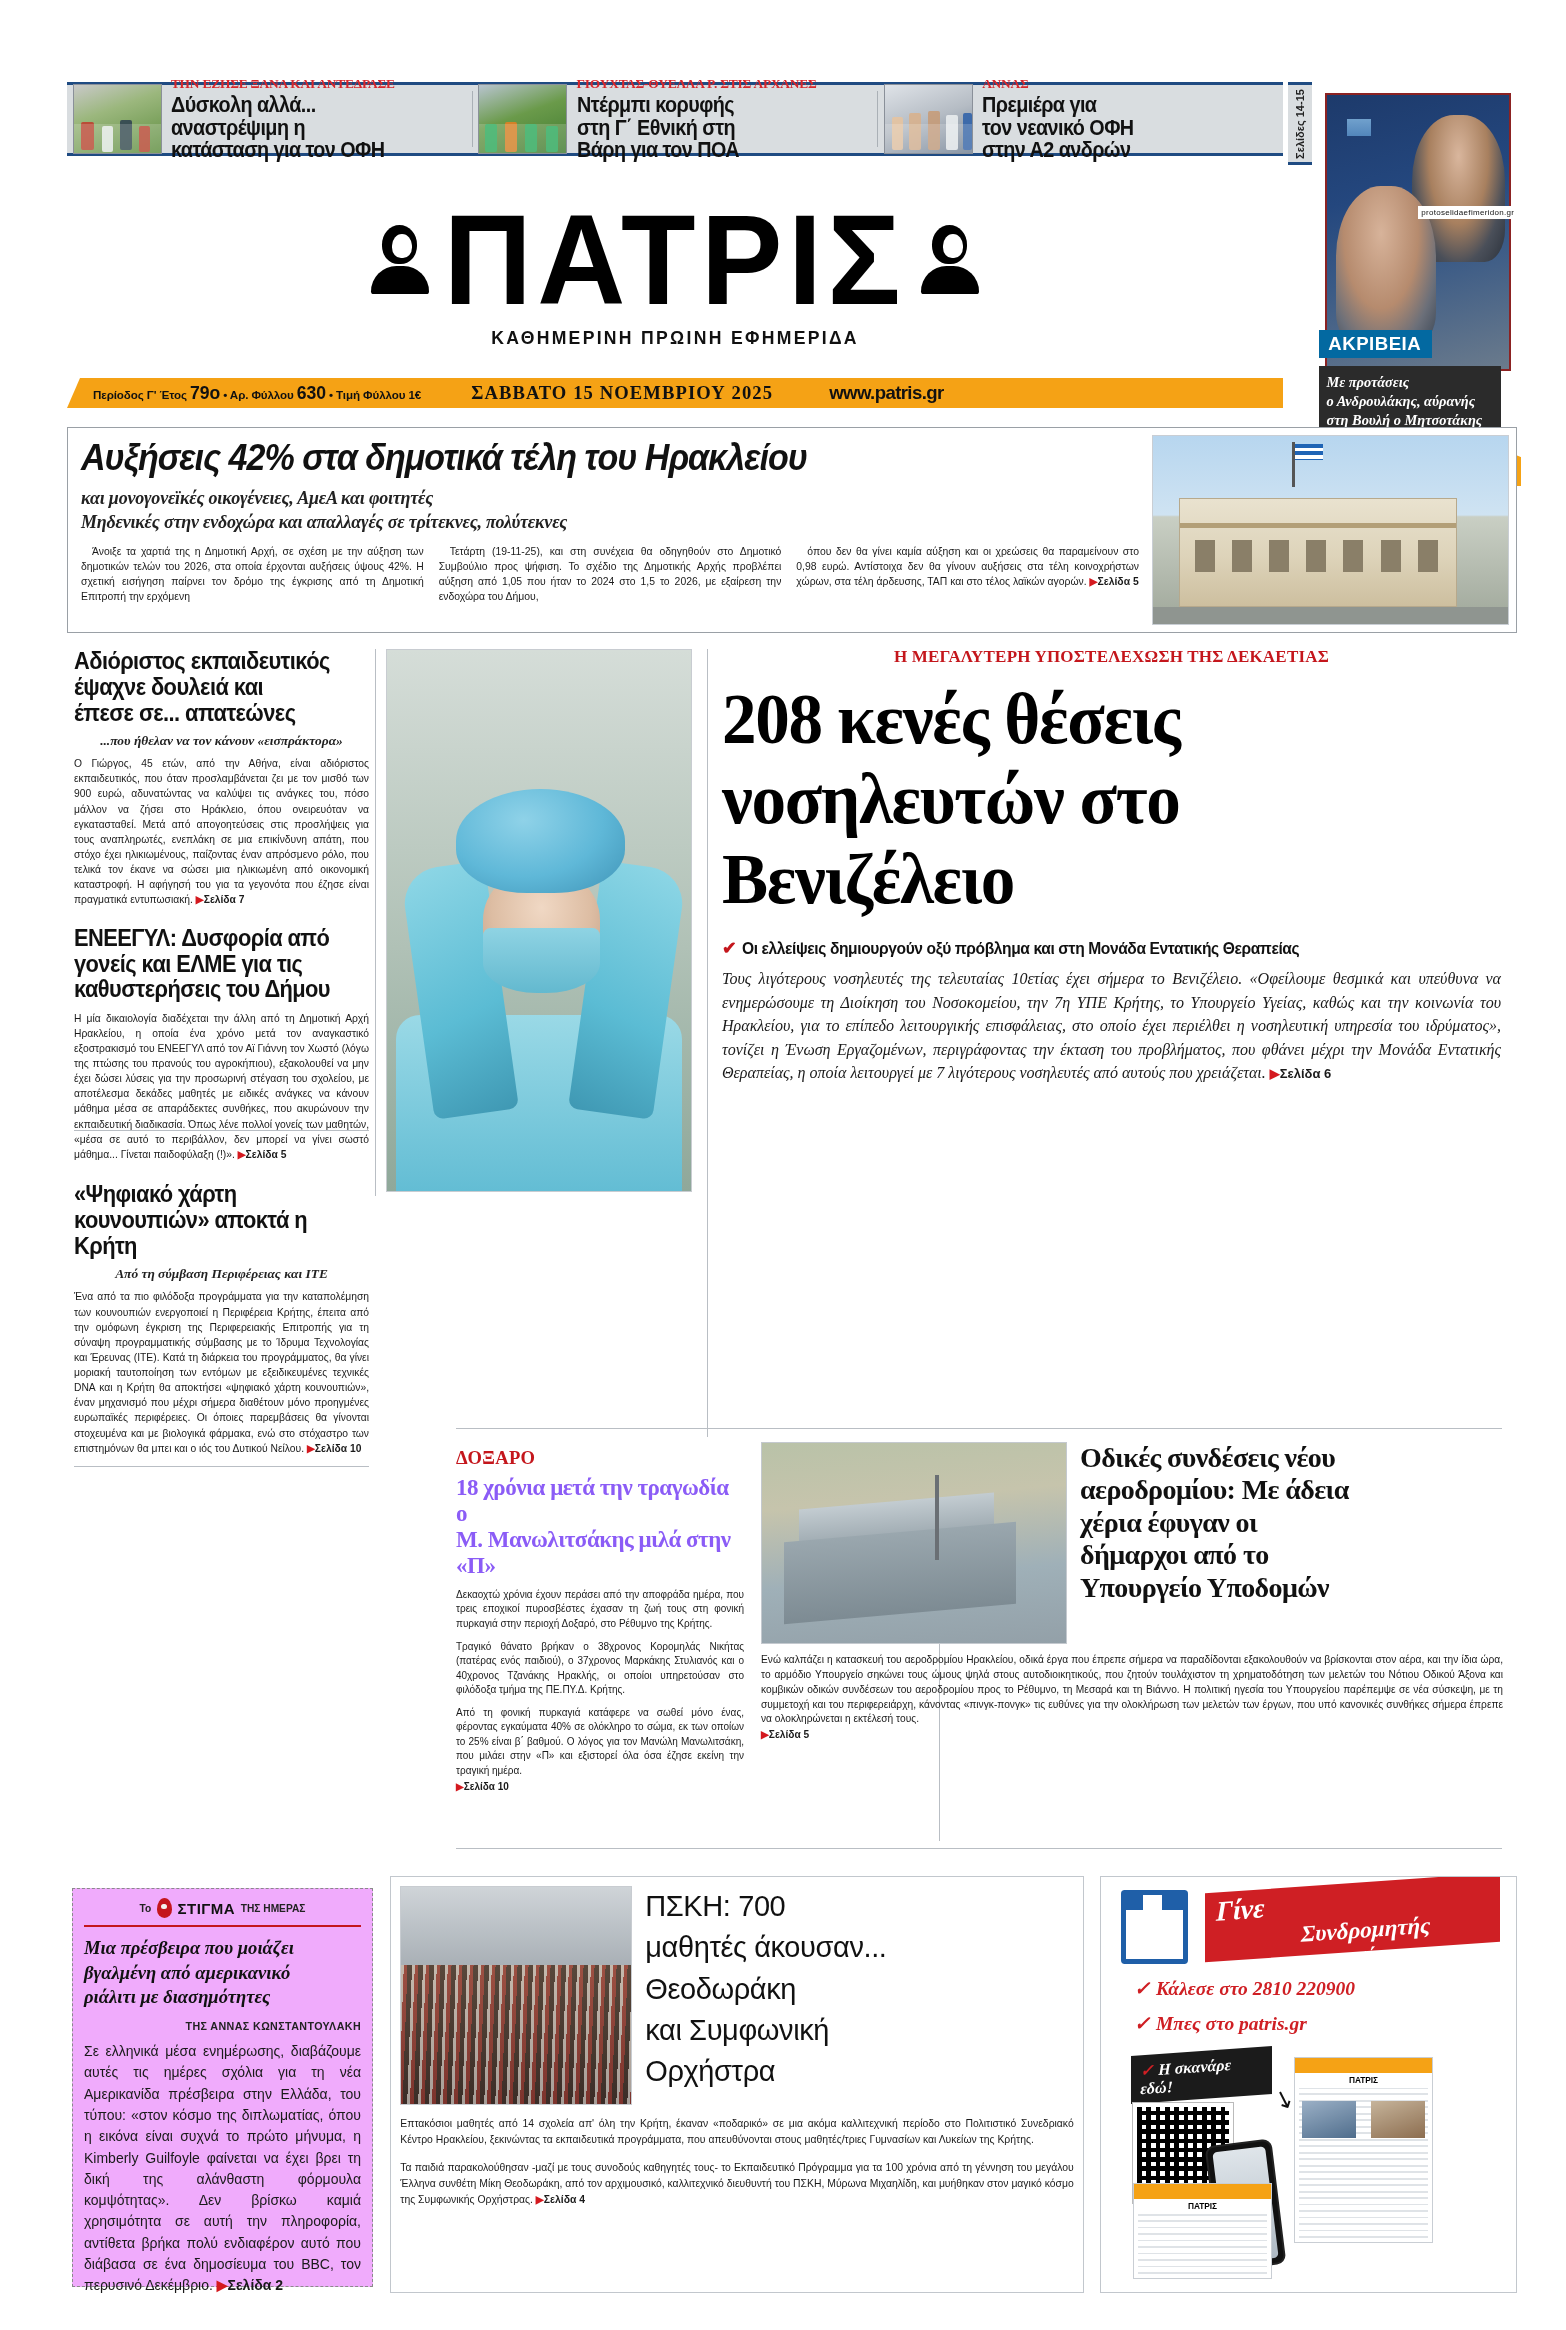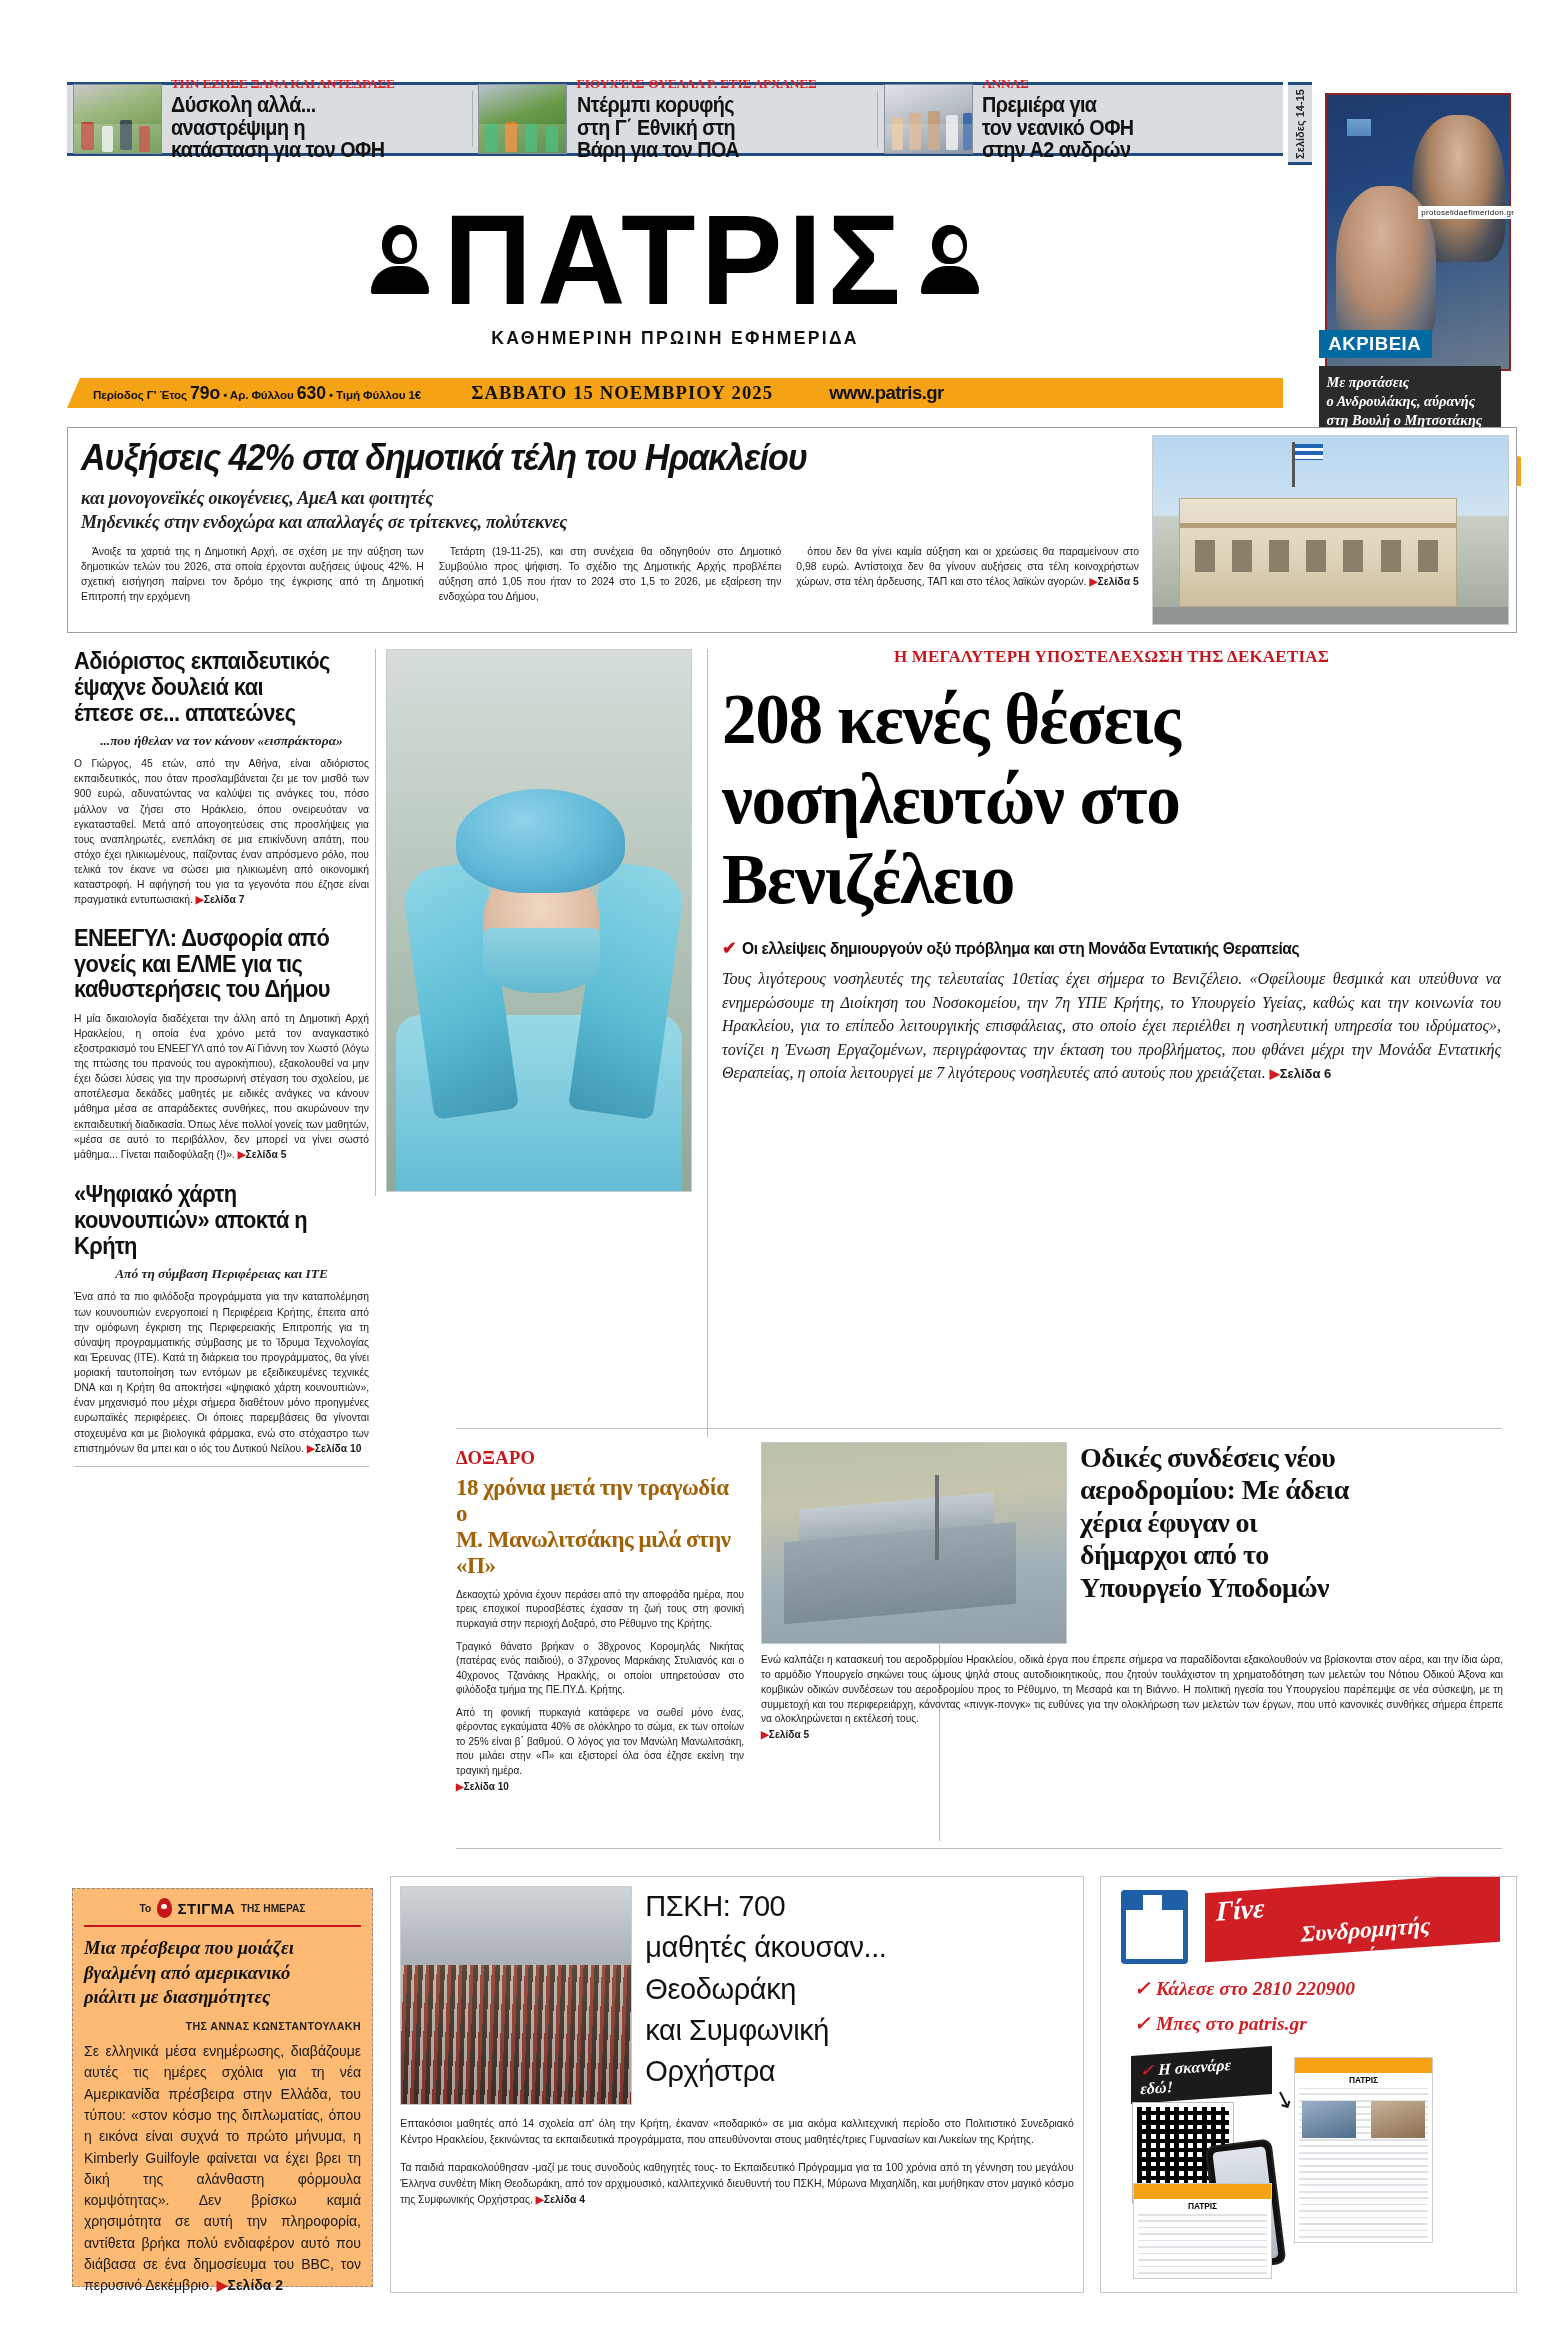--- a/index.html
+++ b/index.html
@@ -329,21 +329,21 @@
 
   
   .doxaro { position:absolute; left:456px; top:1447px; width:288px; }
   .kicker-red {
     color:#c4161c; font-family:"Liberation Serif",serif; font-weight:700;
     font-size:18.6px; letter-spacing:0.3px;
   }
   .doxaro-h {
     margin-top:5.6px;
     font-family:"Liberation Serif",serif; font-weight:700; font-size:23px;
-    line-height:1.14; color:#a16207; letter-spacing:-0.5px;
+    line-height:1.14; color:#8b5cf6; letter-spacing:-0.5px;
   }
   .doxaro-body { margin-top:8.3px; font-size:10px; line-height:1.45; text-align:justify; color:#1a1a1a; }
 
   
   .airport { position:absolute; left:761px; top:1442px; width:742px; }
   .airport-top { display:flex; gap:13px; }
   .airport-photo {
     flex:0 0 306px; height:202px; border:0.9px solid #c4c9cf; overflow:hidden;
     background: linear-gradient(175deg,#b9c2a8 0%, #c6c4ac 30%, #9fb0b8 65%, #93a0a8 100%);
     position:relative;
@@ -362,21 +362,21 @@
   .airport-h {
     flex:1 1 auto;
     font-family:"Liberation Serif",serif; font-weight:700; font-size:28px;
     line-height:1.16; color:#111; letter-spacing:-0.6px;
   }
   .airport-body { margin-top:9.3px; font-size:10.2px; line-height:1.45; text-align:justify; color:#1a1a1a; }
 
   
   .stigma {
     position:absolute; left:72px; top:1888px; width:301px; height:399px;
-    background:#fdba74; border:0.9px dashed #8a8a8a; padding:9.3px 11px;
+    background:#f0abfc; border:0.9px dashed #8a8a8a; padding:9.3px 11px;
   }
   .stigma-top { display:flex; align-items:center; justify-content:center; gap:5.6px; }
   .stigma-top .tiny { font-size:10.2px; font-weight:700; color:#222; }
   .stigma-pin {
     width:15px; height:19.5px; background:#c4161c;
     border-radius:50% 50% 50% 50% / 58% 58% 42% 42%; position:relative;
   }
   .stigma-pin::after{
     content:""; position:absolute; left:4.6px; top:5.6px; width:5.6px; height:5.6px;
     background:#f3f2ec; border-radius:50%;

